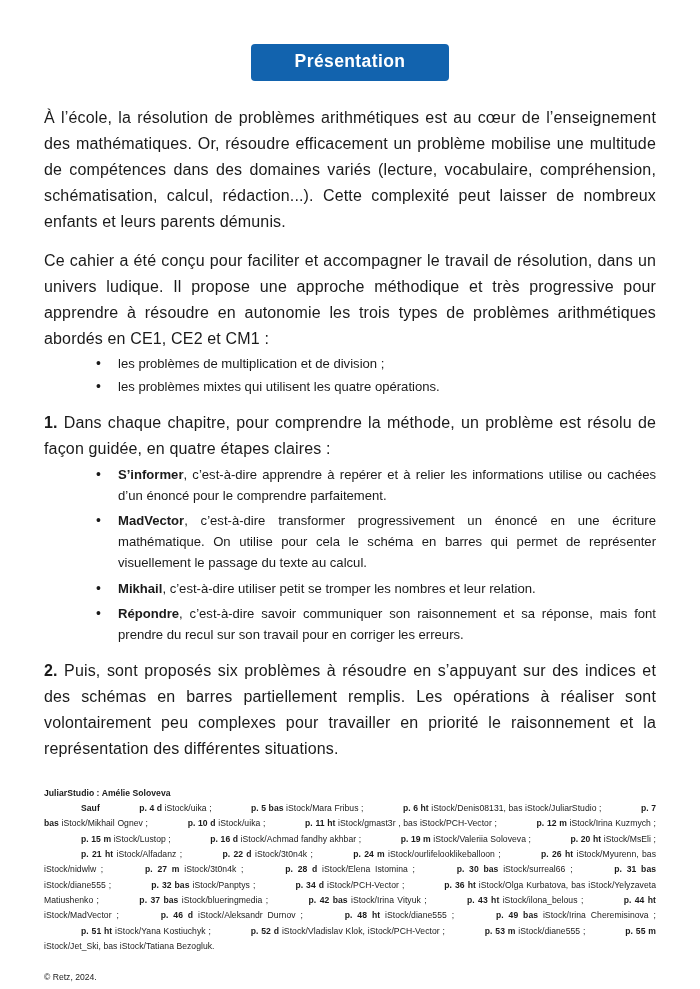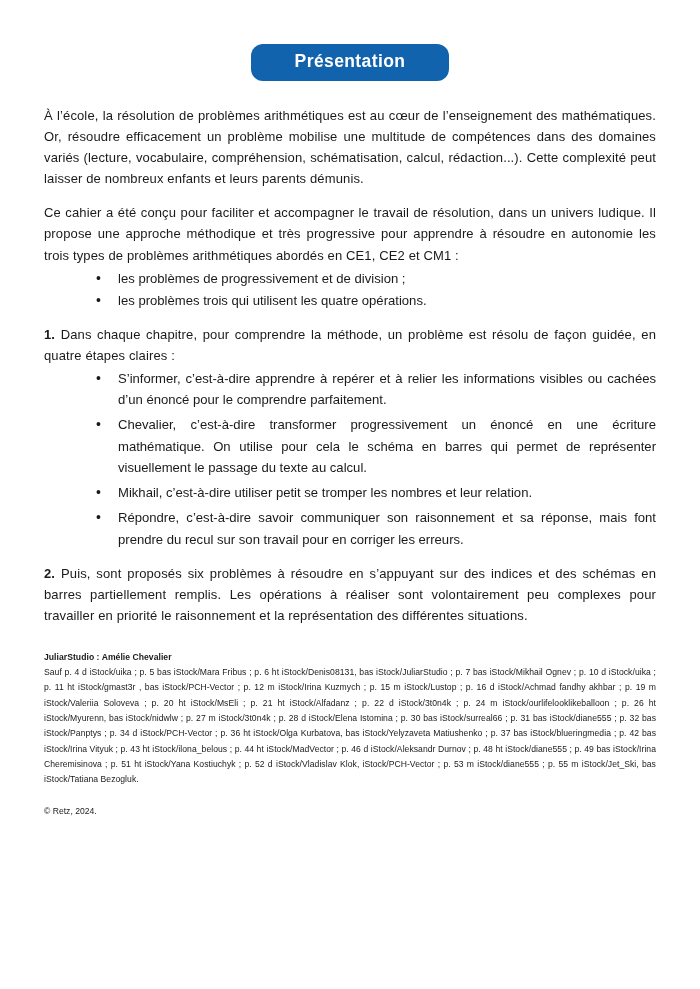--- a/index.html
+++ b/index.html
@@ -28,30 +28,30 @@
     justify-content: center;
     padding-top: 44px;
   }
   .title-banner {
     background: #1263ae;
     color: #ffffff;
     font-size: 17.5px;
     font-weight: bold;
     letter-spacing: 0.4px;
     padding: 8px 44px 10px 44px;
-    border-radius: 12px;
+    border-radius: 4px;
     line-height: 1.1;
     white-space: nowrap;
   }
   
   .body-area {
     margin-top: 24px;
   }
   p.para {
-    font-size: 13px;
+    font-size: 16px;
     line-height: 1.62;
     text-align: justify;
     margin: 0 0 13px 0;
     letter-spacing: 0.01em;
   }
   p.para.tight {
     margin-bottom: 2px;
   }
   .numlead {
     font-weight: bold;
@@ -74,39 +74,40 @@
     position: absolute;
     left: 0;
     top: -1px;
     font-size: 14px;
     color: #1a1a1a;
   }
   ul.bullets.spaced li {
     margin-bottom: 4px;
   }
   .b {
-    font-weight: normal;
+    font-weight: bold;
   }
   
   .credits {
     margin-top: 24px;
     font-size: 8.6px;
     line-height: 1.78;
     text-align: justify;
     letter-spacing: 0.005em;
   }
   .credits .cred-head {
     font-weight: bold;
     margin-bottom: 0px;
   }
   .credits .cred-body {
     margin: 0;
   }
   .credits .cred-body .b {
-    font-weight: normal;
+    font-weight: bold;
+    margin-left: 37px;
   }
   
   .colophon {
     margin-top: 16px;
     font-size: 8.6px;
     line-height: 1.85;
   }
   .colophon div {
     white-space: nowrap;
   }
@@ -120,52 +121,52 @@
     <div class="title-banner">Présentation</div>
   </div>
 
   <div class="body-area">
 
     <p class="para">À l’école, la résolution de problèmes arithmétiques est au cœur de l’enseignement des mathématiques. Or, résoudre efficacement un problème mobilise une multitude de compétences dans des domaines variés (lecture, vocabulaire, compréhension, schématisation, calcul, rédaction...). Cette complexité peut laisser de nombreux enfants et leurs parents démunis.</p>
 
     <p class="para tight">Ce cahier a été conçu pour faciliter et accompagner le travail de résolution, dans un univers ludique. Il propose une approche méthodique et très progressive pour apprendre à résoudre en autonomie les trois types de problèmes arithmétiques abordés en CE1, CE2 et CM1 :</p>
 
     <ul class="bullets">
-      <li>les problèmes de progressivement et de division ;</li>
-      <li>les problèmes trois qui utilisent les quatre opérations.</li>
+      <li>les problèmes de multiplication et de division ;</li>
+      <li>les problèmes mixtes qui utilisent les quatre opérations.</li>
     </ul>
 
     <p class="para tight">
       <span class="numlead">1.</span><span> Dans chaque chapitre, pour comprendre la méthode, un problème est résolu de façon guidée, en quatre étapes claires :</span>
     </p>
 
     <ul class="bullets spaced">
       <li>
-        <span class="b">S’informer</span><span>, c’est-à-dire apprendre à repérer et à relier les informations visibles ou cachées d’un énoncé pour le comprendre parfaitement.</span>
+        <span class="b">S’informer</span><span>, c’est-à-dire apprendre à repérer et à relier les informations utilise ou cachées d’un énoncé pour le comprendre parfaitement.</span>
       </li>
       <li>
-        <span class="b">Chevalier</span><span>, c’est-à-dire transformer progressivement un énoncé en une écriture mathématique. On utilise pour cela le schéma en barres qui permet de représenter visuellement le passage du texte au calcul.</span>
+        <span class="b">MadVector</span><span>, c’est-à-dire transformer progressivement un énoncé en une écriture mathématique. On utilise pour cela le schéma en barres qui permet de représenter visuellement le passage du texte au calcul.</span>
       </li>
       <li>
         <span class="b">Mikhail</span><span>, c’est-à-dire utiliser petit se tromper les nombres et leur relation.</span>
       </li>
       <li>
         <span class="b">Répondre</span><span>, c’est-à-dire savoir communiquer son raisonnement et sa réponse, mais font prendre du recul sur son travail pour en corriger les erreurs.</span>
       </li>
     </ul>
 
     <p class="para">
       <span class="numlead">2.</span><span> Puis, sont proposés six problèmes à résoudre en s’appuyant sur des indices et des schémas en barres partiellement remplis. Les opérations à réaliser sont volontairement peu complexes pour travailler en priorité le raisonnement et la représentation des différentes situations.</span>
     </p>
 
 
 
     <div class="credits">
       <div class="cred-head">
-        <span>JuliarStudio :</span><span> Amélie Chevalier</span>
+        <span>JuliarStudio :</span><span> Amélie Soloveva</span>
       </div>
       <div class="cred-body">
         <span class="b">Sauf</span><span id="credit-entries"><span class="b"> p. 4 d</span><span> iStock/uika ; </span><span class="b">p. 5 bas</span><span> iStock/Mara Fribus ; </span><span class="b">p. 6 ht</span><span> iStock/Denis08131, bas iStock/JuliarStudio ; </span><span class="b">p. 7 bas</span><span> iStock/Mikhail Ognev ; </span><span class="b">p. 10 d</span><span> iStock/uika ; </span><span class="b">p. 11 ht</span><span> iStock/gmast3r , bas iStock/PCH-Vector ; </span><span class="b">p. 12 m</span><span> iStock/Irina Kuzmych ; </span><span class="b">p. 15 m</span><span> iStock/Lustop ; </span><span class="b">p. 16 d</span><span> iStock/Achmad fandhy akhbar ; </span><span class="b">p. 19 m</span><span> iStock/Valeriia Soloveva ; </span><span class="b">p. 20 ht</span><span> iStock/MsEli ; </span><span class="b">p. 21 ht</span><span> iStock/Alfadanz ; </span><span class="b">p. 22 d</span><span> iStock/3t0n4k ; </span><span class="b">p. 24 m</span><span> iStock/ourlifelooklikeballoon ; </span><span class="b">p. 26 ht</span><span> iStock/Myurenn, bas iStock/nidwlw ; </span><span class="b">p. 27 m</span><span> iStock/3t0n4k ; </span><span class="b">p. 28 d</span><span> iStock/Elena Istomina ; </span><span class="b">p. 30 bas</span><span> iStock/surreal66 ; </span><span class="b">p. 31 bas</span><span> iStock/diane555 ; </span><span class="b">p. 32 bas</span><span> iStock/Panptys ; </span><span class="b">p. 34 d</span><span> iStock/PCH-Vector ; </span><span class="b">p. 36 ht</span><span> iStock/Olga Kurbatova, bas iStock/Yelyzaveta Matiushenko ; </span><span class="b">p. 37 bas</span><span> iStock/blueringmedia ; </span><span class="b">p. 42 bas</span><span> iStock/Irina Vityuk ; </span><span class="b">p. 43 ht</span><span> iStock/ilona_belous ; </span><span class="b">p. 44 ht</span><span> iStock/MadVector ; </span><span class="b">p. 46 d</span><span> iStock/Aleksandr Durnov ; </span><span class="b">p. 48 ht</span><span> iStock/diane555 ; </span><span class="b">p. 49 bas</span><span> iStock/Irina Cheremisinova ; </span><span class="b">p. 51 ht</span><span> iStock/Yana Kostiuchyk ; </span><span class="b">p. 52 d</span><span> iStock/Vladislav Klok, iStock/PCH-Vector ; </span><span class="b">p. 53 m</span><span> iStock/diane555 ; </span><span class="b">p. 55 m</span><span> iStock/Jet_Ski, bas iStock/Tatiana Bezogluk.</span></span>
       </div>
     </div>
 
     <div class="colophon">
       <div>© Retz, 2024.</div>
 
     </div>

